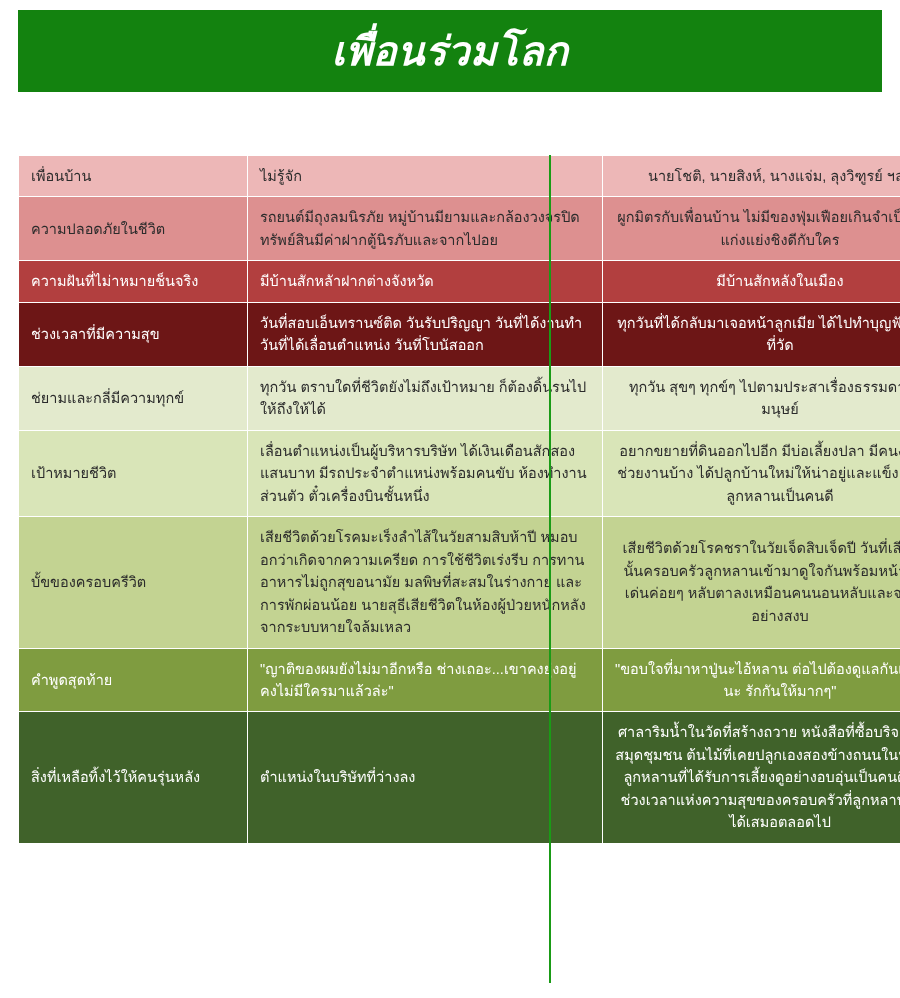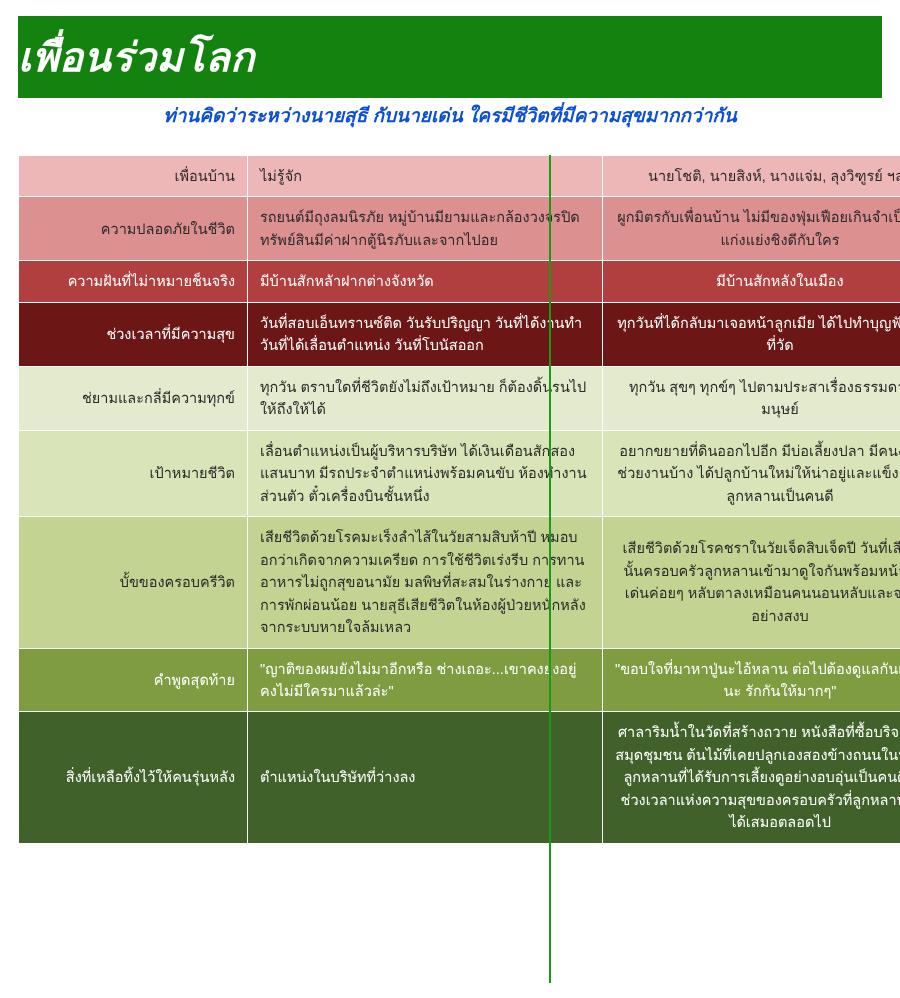--- a/index.html
+++ b/index.html
@@ -16,27 +16,27 @@
   .page {
     width: 900px;
     height: 998px;
     position: relative;
     background: #ffffff;
     box-sizing: border-box;
   }
   .title-banner {
     position: absolute;
     left: 18px;
-    top: 16px;
+    top: 10px;
     width: 864px;
     height: 82px;
     background: #13820f;
     display: flex;
     align-items: center;
-    justify-content: flex-start;
+    justify-content: center;
   }
   .title-text {
     color: #ffffff;
     font-size: 40px;
     font-weight: bold;
     font-style: italic;
     letter-spacing: 0.5px;
     line-height: 1.1;
     text-align: center;
   }
@@ -61,21 +61,21 @@
   }
   table.matrix td {
     vertical-align: middle;
     padding: 9px 12px;
     font-size: 14.5px;
     line-height: 1.55;
     border: 1px solid #ffffff;
   }
   td.label {
     width: 204px;
-    text-align: right;
+    text-align: left;
   }
   td.cell-a {
     width: 330px;
     text-align: left;
   }
   td.cell-b {
     width: 330px;
     text-align: center;
   }
   .divider-line {
@@ -89,21 +89,20 @@
 </style>
 </head>
 <body>
 
 <div class="page">
 
   <div class="title-banner">
     <div class="title-text">เพื่อนร่วมโลก</div>
   </div>
 
-  <div class="subtitle">ท่านคิดว่าระหว่างนายสุธี กับนายเด่น ใครมีชีวิตที่มีความสุขมากกว่ากัน</div>
 
   <table class="matrix">
     <tbody>
 
       <tr style="background:#edb7b7;color:#2b2b2b;">
         <td class="label">เพื่อนบ้าน</td>
         <td class="cell-a">ไม่รู้จัก</td>
         <td class="cell-b">นายโชติ, นายสิงห์, นางแจ่ม, ลุงวิฑูรย์ ฯลฯ</td>
       </tr>
 

